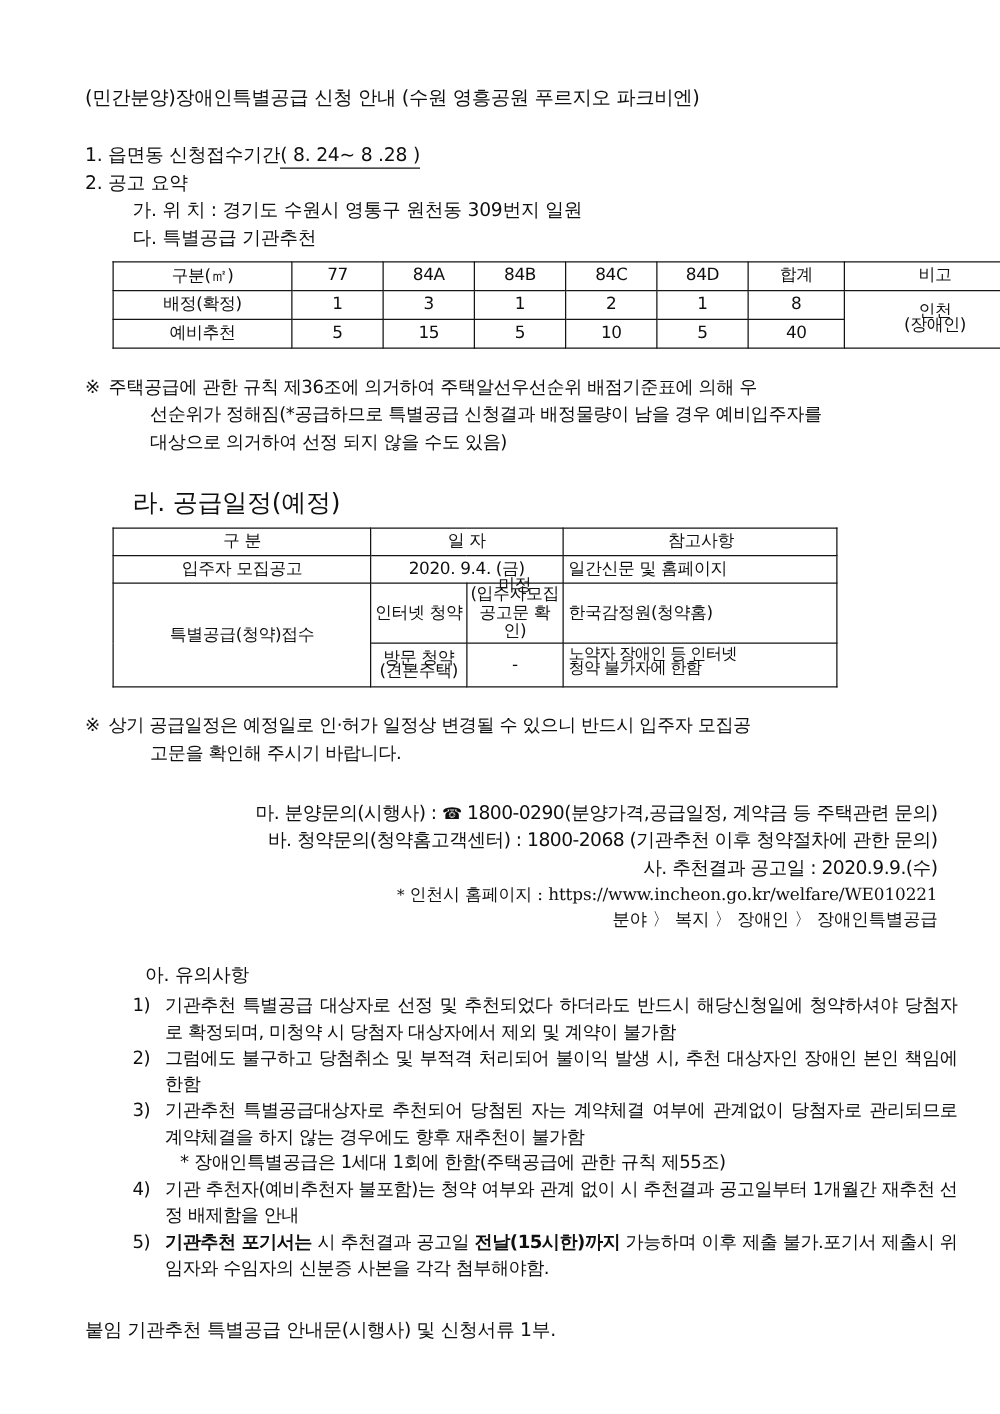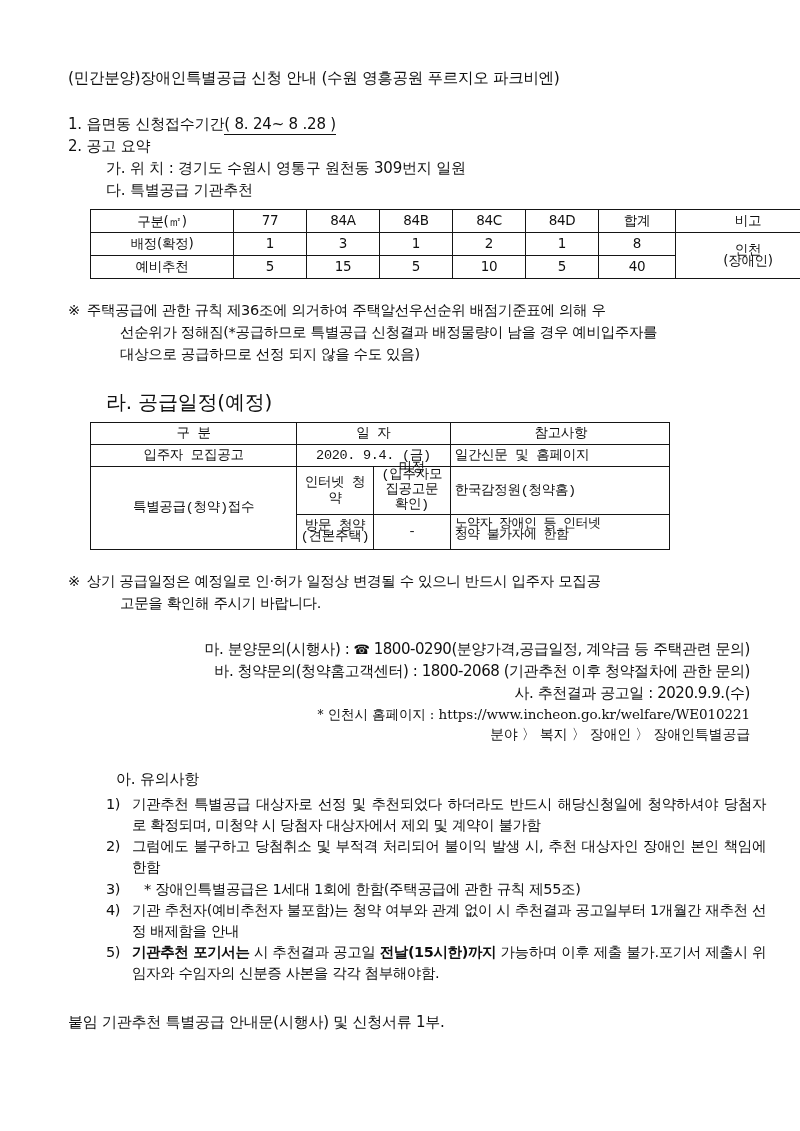--- a/index.html
+++ b/index.html
@@ -91,21 +91,20 @@
   .sub-head {
     font-size: 20px;
     margin: 24px 0 6px 0;
     padding-left: 38px;
     letter-spacing: -0.2px;
   }
   
   #t-schedule {
     margin: 0 0 0 22px;
     width: 580px;
-    font-family: Liberation Mono, monospace;
   }
   #t-schedule .c-div  { width: 152px; }
   #t-schedule .c-sub  { width: 112px; }
   #t-schedule .c-date { width: 206px; }
   #t-schedule .c-ref  { width: 160px; text-align: left; padding-left: 4px; }
   #t-schedule tr.hrow td { height: 19px; }
   #t-schedule tr.r2 td { height: 19px; }
   #t-schedule tr.r3 td { height: 39px; }
   #t-schedule tr.r4 td { height: 32px; }
   .stack {
@@ -254,21 +253,21 @@
         <td>10</td>
         <td>5</td>
         <td>40</td>
       </tr>
     </tbody>
   </table>
 
   <div class="note-para">
     <span class="mk">※</span><span>주택공급에 관한 규칙 제36조에 의거하여 주택알선우선순위 배점기준표에 의해 우</span>
     <span class="ind2">선순위가 정해짐(*공급하므로 특별공급 신청결과 배정물량이 남을 경우 예비입주자를</span>
-    <span class="ind2">대상으로 공급하므로 선정  되지 않을 수도 있음)</span>
+    <span class="ind2">대상으로 의거하여 선정  되지 않을 수도 있음)</span>
   </div>
 
   <div class="sub-head">라. 공급일정(예정)</div>
 
   <table class="grid" id="t-schedule">
     <tbody>
       <tr class="hrow">
         <td class="c-div">구 분</td>
         <td class="c-sub" colspan="2">일 자</td>
         <td class="c-ref" style="text-align:center">참고사항</td>
@@ -341,20 +340,21 @@
     <li>
       <span class="mark">1)</span>
       <span>기관추천 특별공급 대상자로 선정 및 추천되었다 하더라도 반드시 해당신청일에 청약하셔야 당첨자로 확정되며, 미청약 시 당첨자 대상자에서 제외 및 계약이 불가함</span>
     </li>
     <li>
       <span class="mark">2)</span>
       <span>그럼에도 불구하고 당첨취소 및 부적격 처리되어 불이익 발생 시, 추천 대상자인 장애인 본인 책임에 한함</span>
     </li>
     <li>
       <span class="mark">3)</span>
+      <span>기관추천 특별공급대상자로 추천되어 당첨된 자는 계약체결 여부에 관계없이 당첨자로 관리되므로 계약체결을 하지 않는 경우에도 향후 재추천이 불가함</span>
       <span class="sub-star">* 장애인특별공급은 1세대 1회에 한함(주택공급에 관한 규칙 제55조)</span>
     </li>
     <li>
       <span class="mark">4)</span>
       <span> 기관 추천자(예비추천자 불포함)는 청약 여부와 관계 없이  시 추천결과 공고일부터  1개월간 재추천 선정 배제함을 안내</span>
     </li>
     <li>
       <span class="mark">5)</span>
       <span class="b">기관추천 포기서는</span><span> 시 추천결과 공고일 </span><span class="b">전날(15시한)까지</span><span> 가능하며 이후 제출 불가.포기서 제출시 위임자와 수임자의 신분증 사본을 각각 첨부해야함.</span>
     </li>

